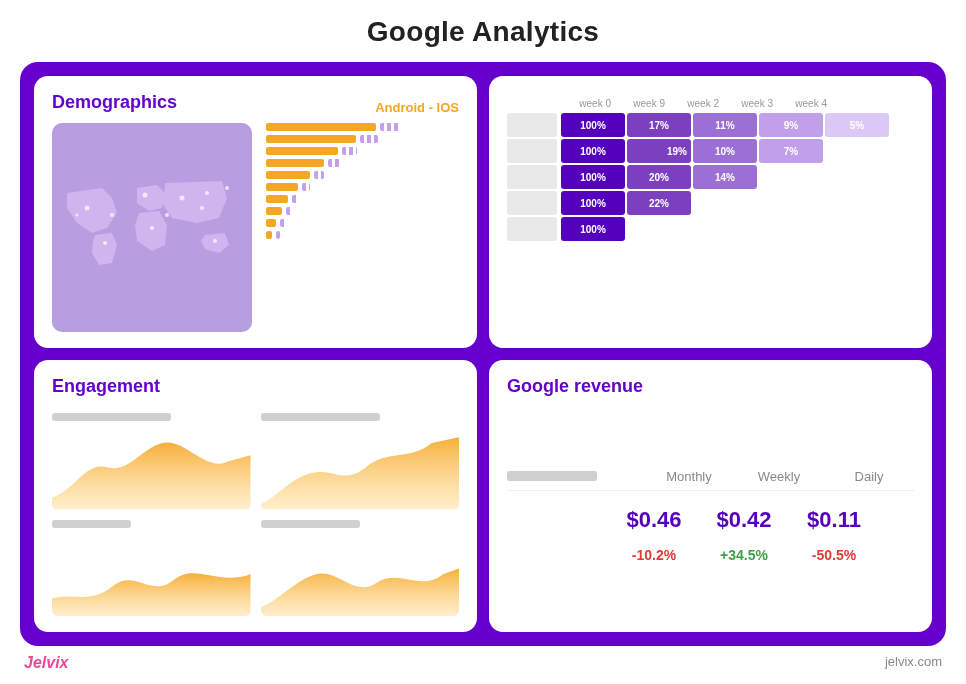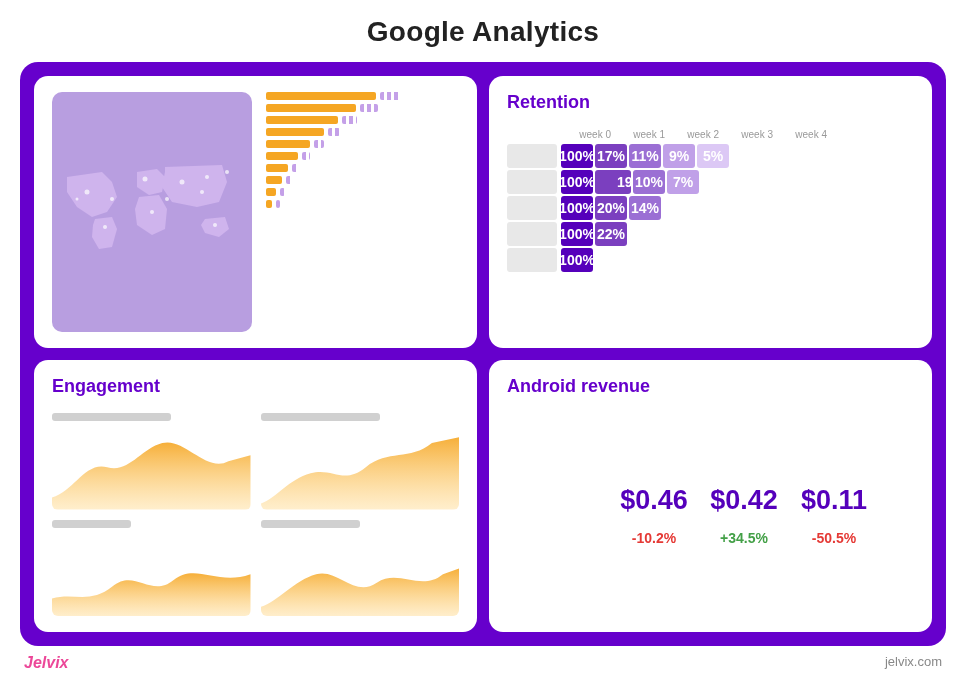--- a/index.html
+++ b/index.html
@@ -111,27 +111,27 @@
       align-items: center;
     }
     .retention-row-label {
       width: 50px;
       height: 24px;
       background: #e8e8e8;
       border-radius: 3px;
       margin-right: 2px;
     }
     .ret-cell {
-      width: 32px;
+      width: 64px;
       height: 24px;
       border-radius: 3px;
       display: flex;
       align-items: center;
       justify-content: center;
-      font-size: 14px;
+      font-size: 10px;
       font-weight: 600;
       color: #fff;
     }
 
     
     .engagement-card { }
     .engagement-charts {
       display: grid;
       grid-template-columns: 1fr 1fr;
       grid-template-rows: 1fr 1fr;
@@ -186,21 +186,21 @@
     }
     .revenue-values-row {
       display: flex;
       align-items: center;
       margin-bottom: 6px;
     }
     .revenue-spacer { width: 102px; }
     .revenue-value {
       width: 90px;
       text-align: center;
-      font-size: 27px;
+      font-size: 22px;
       font-weight: 700;
       color: #5500bb;
     }
     .revenue-changes-row {
       display: flex;
       align-items: center;
     }
     .revenue-change {
       width: 90px;
       text-align: center;
@@ -229,20 +229,24 @@
     }
   </style>
 </head>
 <body>
 
 <h1 class="page-title">Google Analytics</h1>
 
 <div class="outer-card">
 
   <div class="inner-card demographics-card">
+    <div style="display:flex; justify-content:space-between; align-items:center;">
+      <span class="card-title">Demographics</span>
+      <span style="font-size:13px; font-weight:600; color:#f5a623;">Android - IOS</span>
+    </div>
     <div class="demographics-body">
       <div class="world-map">
         <svg width="190" height="110" viewBox="0 0 190 110" xmlns="http://www.w3.org/2000/svg">
 
           <g fill="#d4b8f0" opacity="0.85">
 
             <path d="M10,20 L45,15 L55,25 L60,40 L50,55 L35,60 L20,50 L10,35 Z"></path>
 
             <path d="M38,62 L55,60 L60,72 L55,90 L42,92 L35,80 L36,68 Z"></path>
 
@@ -312,25 +316,24 @@
             <div class="bar-row">
               <div class="bar-solid" style="width: 6px;"></div>
               <div class="bar-dashed" style="width: 4px;"></div>
             </div>
           </div>
       </div>
     </div>
   </div>
 
   <div class="inner-card retention-card">
-    <span class="card-title">Retention</span>
     <div class="retention-grid">
       <div class="retention-header-row" id="retention-headers">
           <div class="retention-col-label">week 0</div>
-          <div class="retention-col-label">week 1</div>
+          <div class="retention-col-label">week 9</div>
           <div class="retention-col-label">week 2</div>
           <div class="retention-col-label">week 3</div>
           <div class="retention-col-label">week 4</div>
         </div>
       <div id="retention-rows-container">
           <div class="retention-row" style="margin-bottom: 2px;">
             <div class="retention-row-label"></div>
             <div class="ret-cell" style="background: rgb(85, 0, 187);">100%</div>
             <div class="ret-cell" style="background: rgb(123, 63, 191);">17%</div>
             <div class="ret-cell" style="background: rgb(155, 111, 212);">11%</div>
@@ -425,22 +428,30 @@
               <stop offset="100%" stop-color="#ffd580" stop-opacity="0.4"></stop>
             </linearGradient>
           </defs>
           <path d="M0,62 C15,58 30,40 50,35 C70,30 85,55 105,42 C125,30 145,50 165,35 L180,30 L180,70 L0,70 Z" fill="url(#grad4)"></path>
         </svg>
       </div>
     </div>
   </div>
 
   <div class="inner-card revenue-card">
-    <span class="card-title">Android revenue</span>
+    <span class="card-title">Google revenue</span>
     <div style="flex:1; display:flex; flex-direction:column; justify-content:center; gap:8px; margin-top:8px;">
+      <div class="revenue-top">
+        <div class="revenue-label-bar"></div>
+        <div class="revenue-col-headers" id="revenue-col-headers">
+            <div class="revenue-col-header">Monthly</div>
+            <div class="revenue-col-header">Weekly</div>
+            <div class="revenue-col-header">Daily</div>
+          </div>
+      </div>
       <div class="revenue-values-row">
         <div class="revenue-spacer"></div>
         <div id="revenue-values" style="display: flex;">
             <div class="revenue-value">$0.46</div>
             <div class="revenue-value">$0.42</div>
             <div class="revenue-value">$0.11</div>
           </div>
       </div>
       <div class="revenue-changes-row">
         <div class="revenue-spacer"></div>

